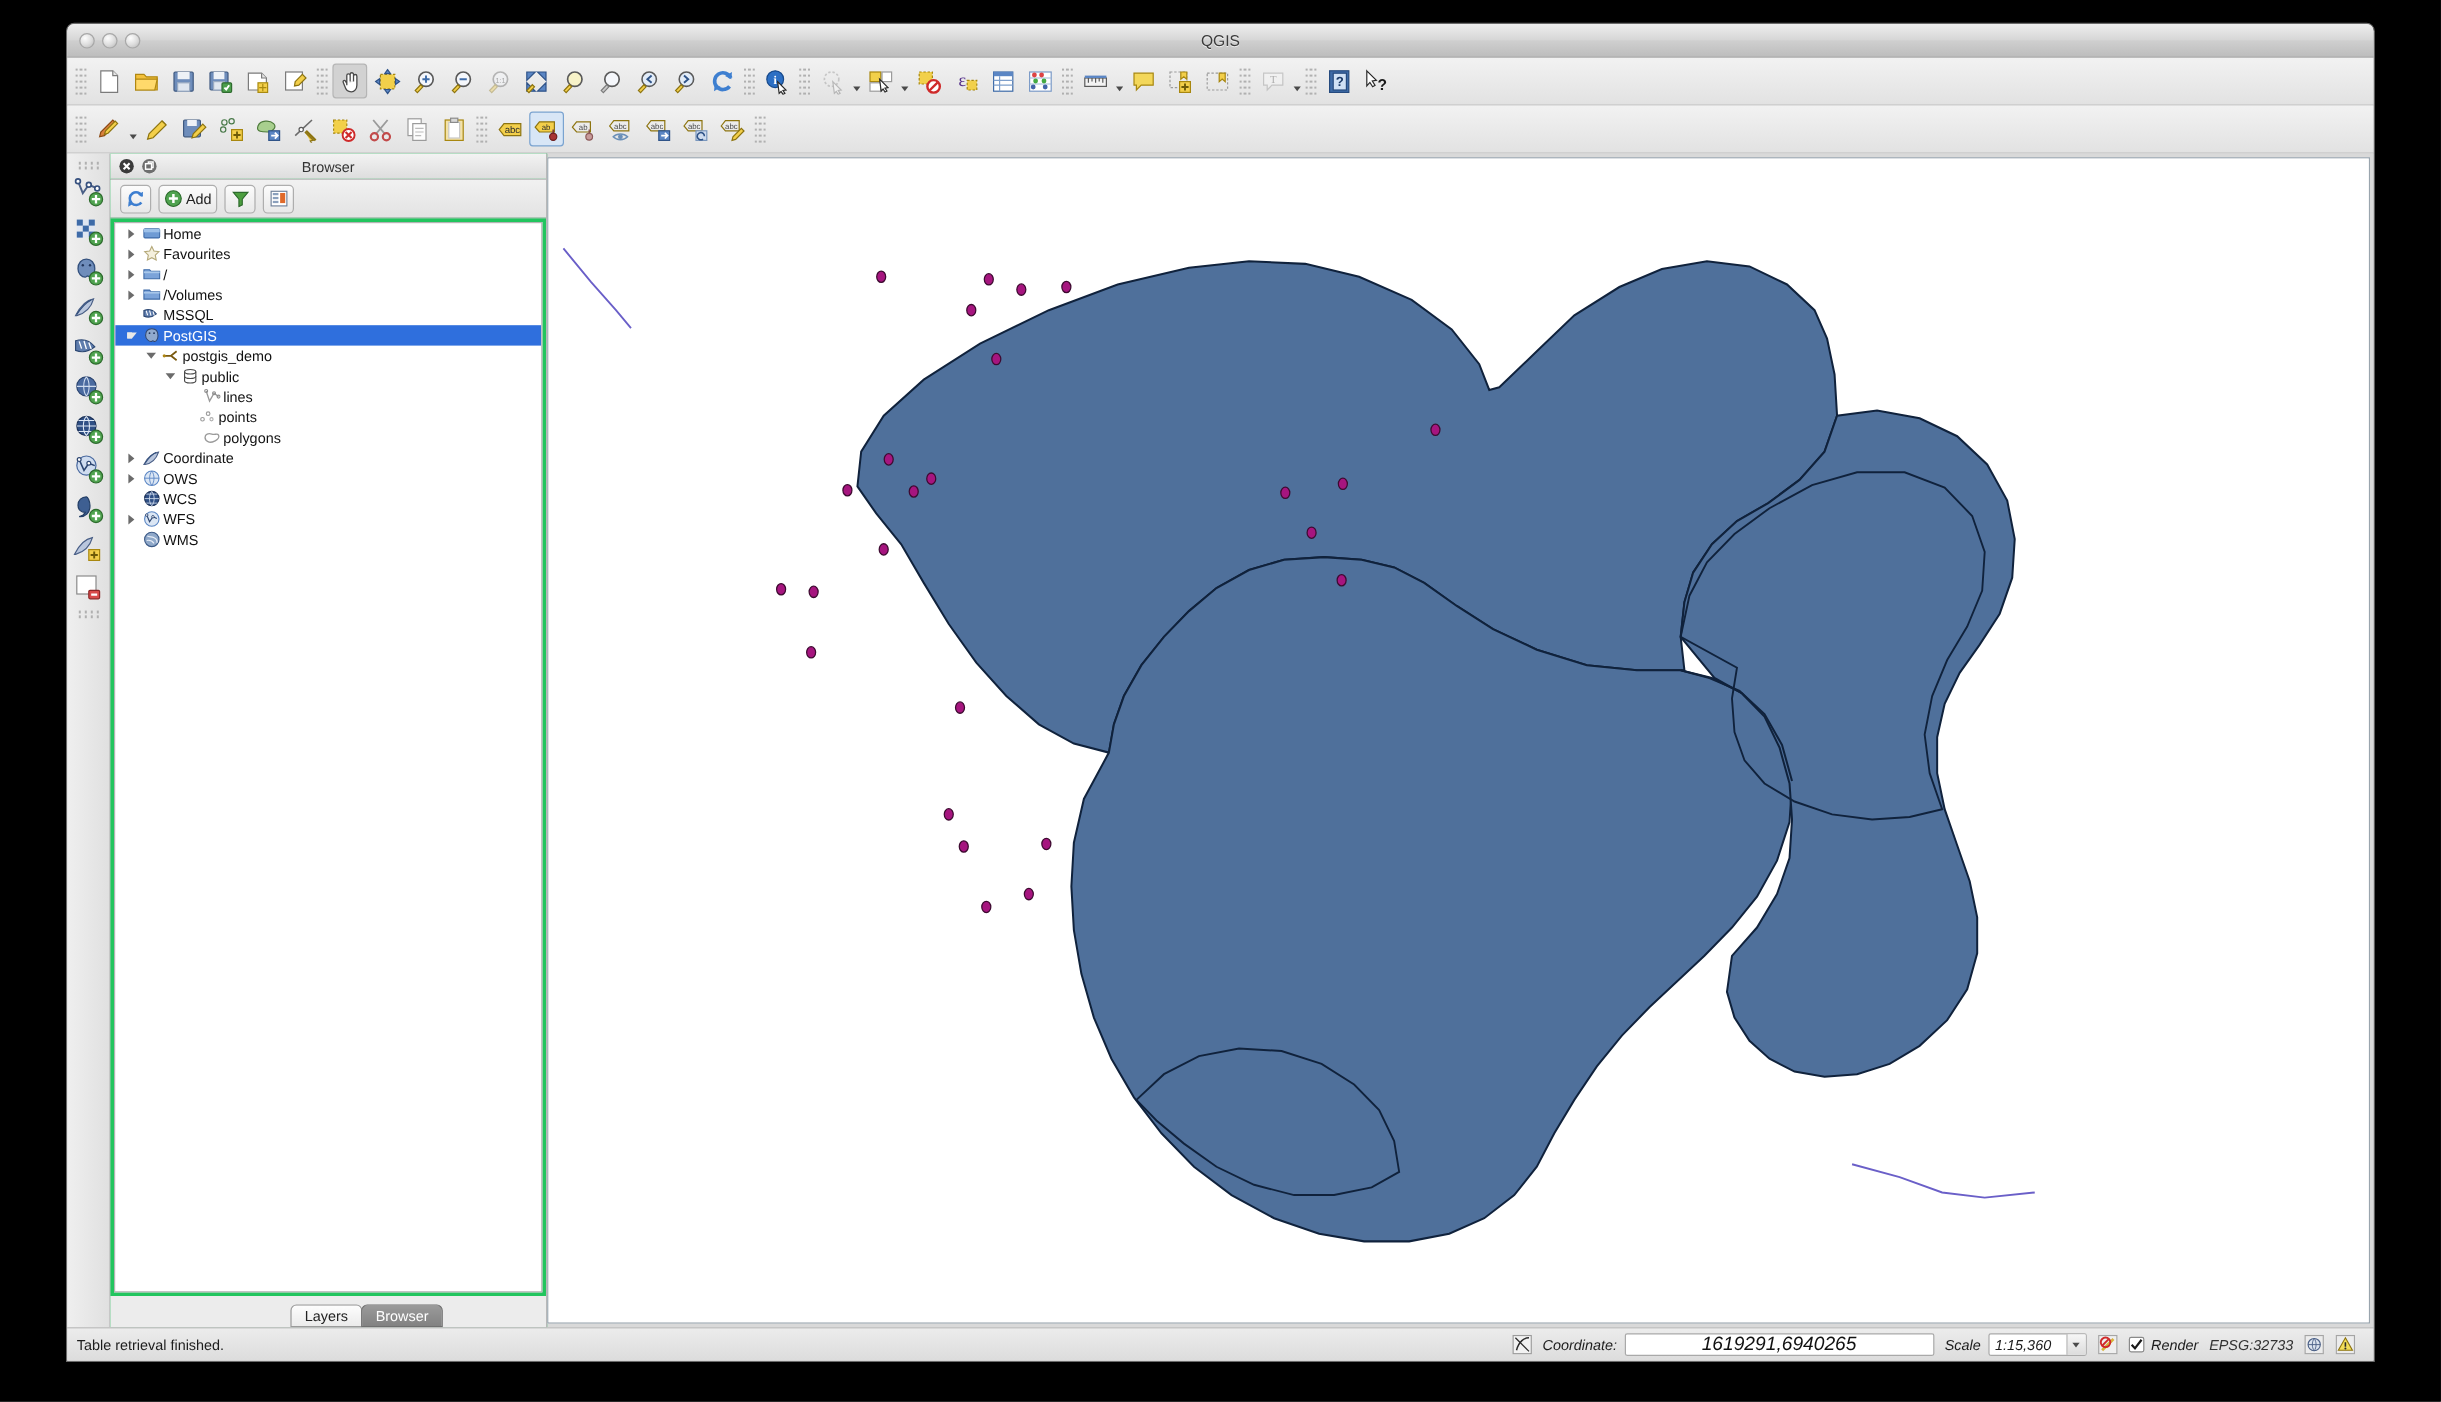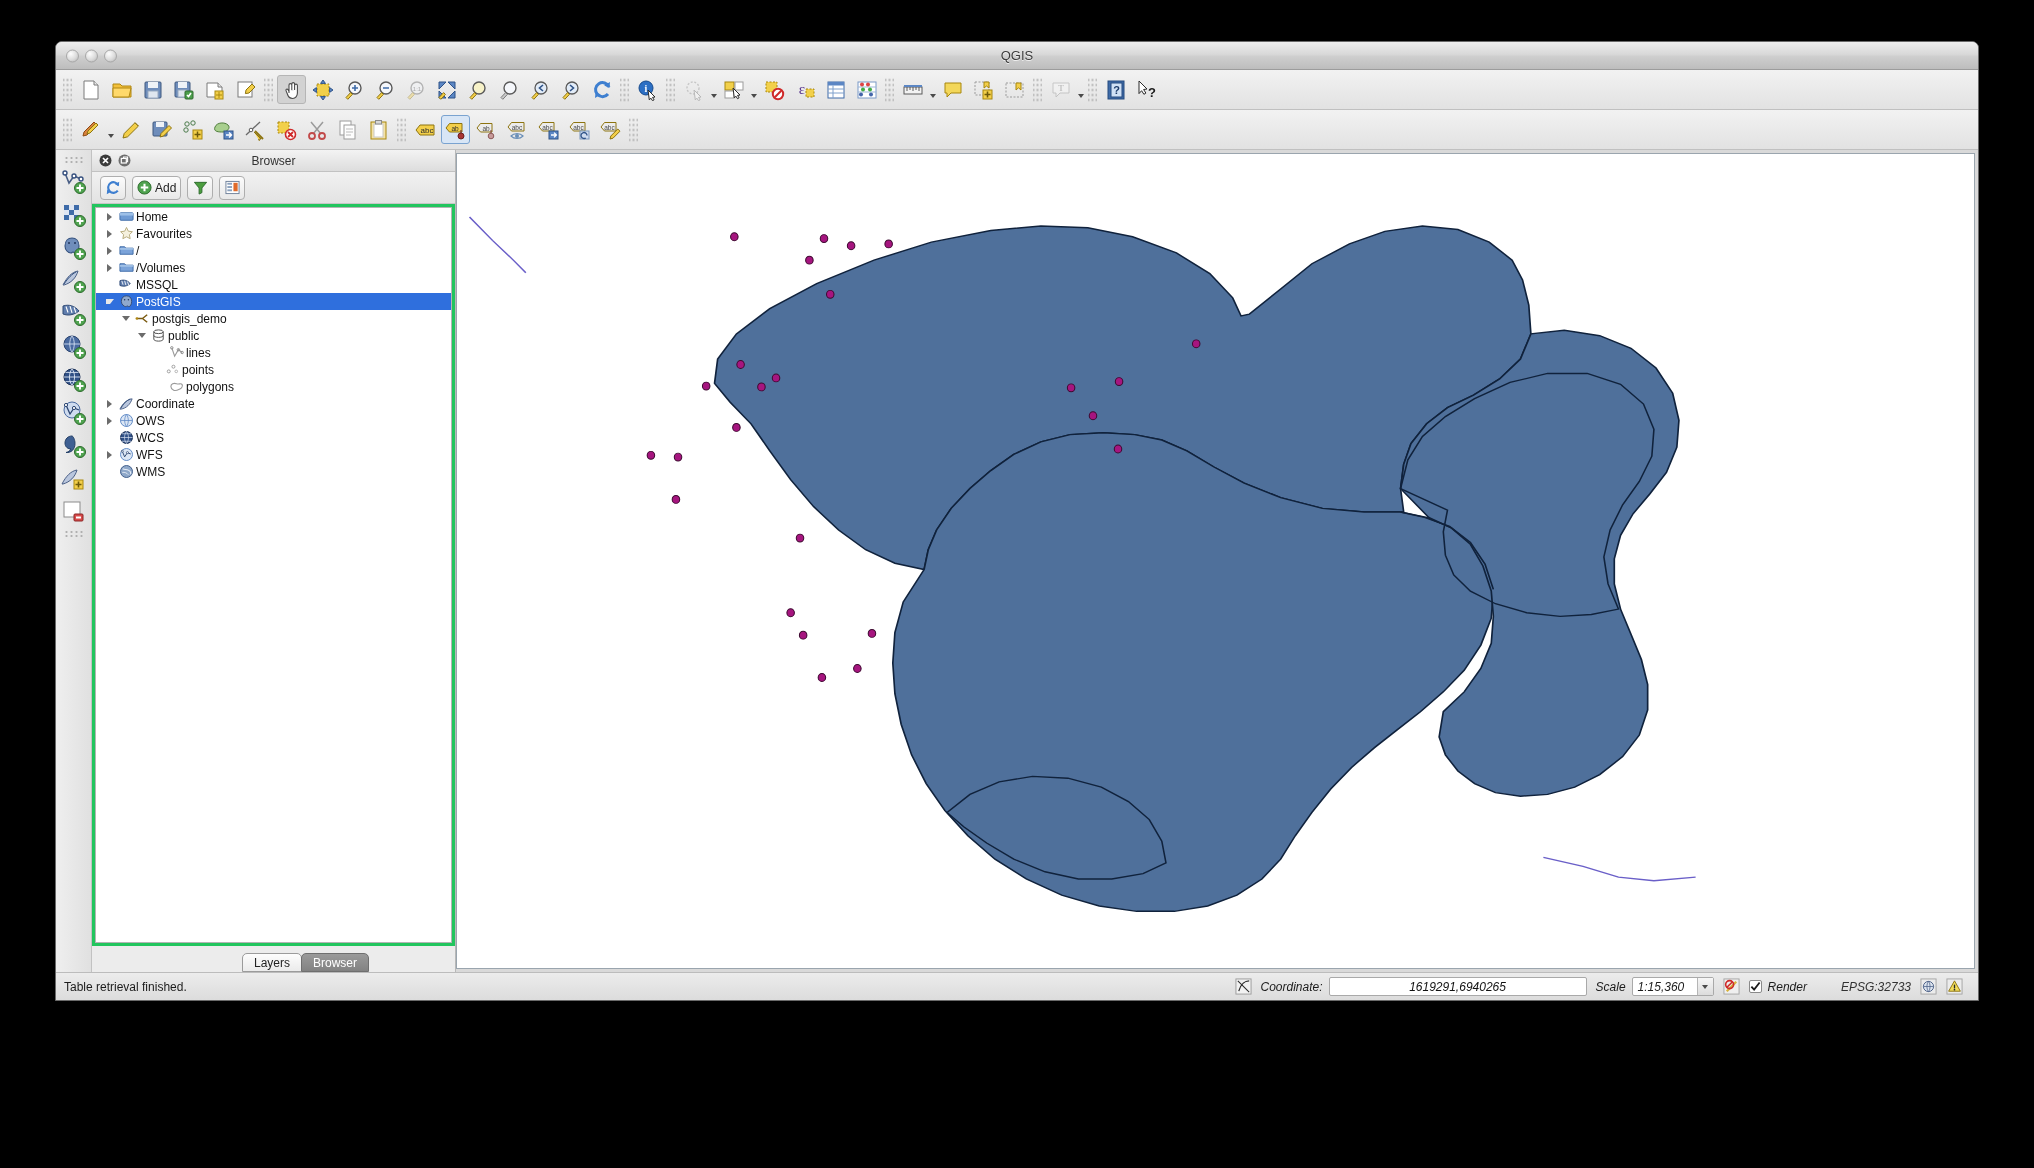--- a/index.html
+++ b/index.html
@@ -5,22 +5,22 @@
 <style>
   * { box-sizing: border-box; margin:0; padding:0; }
   html, body {
     width: 2034px; height: 1168px;
     background: #000;
     font-family: "Liberation Sans", sans-serif;
     overflow: hidden;
   }
   #app {
     position: absolute;
-    left: 55px; top: 41px;
-    width: 1924px; height: 960px;
+    left: 55px; top: 19px;
+    width: 1924px; height: 1116px;
     background: #ececec;
     border: 1px solid #6a6a6a;
     border-radius: 7px 7px 0 0;
     overflow: hidden;
     display: flex; flex-direction: column;
   }
 
   
   .titlebar {
     height: 28px; flex: 0 0 28px;
@@ -193,21 +193,21 @@
     font-size: 12px; color:#1c1c1c;
     padding: 0 6px;
   }
   .sb-msg { flex: 0 0 auto; padding-left: 2px; }
   .sb-spacer { flex:1 1 auto; }
   .sb-item { display:flex; align-items:center; gap:6px; margin-right:9px;font-style:italic; }
   .coord-field {
     width: 258px; height:19px;
     background:#fff; border:1px solid #a9a9a9; border-radius:2px;
     display:flex;align-items:center;justify-content:center;
-    font-size:12px; color:#111;
+    font-size:16px; color:#111;
   }
   .scale-combo {
     width: 82px; height: 19px;
     background:#fff; border:1px solid #a9a9a9; border-radius:2px;
     display:flex;align-items:center; padding-left:5px;
     font-size:12px; position:relative;
   }
   .scale-combo .arrow {
     position:absolute; right:0; top:0; bottom:0; width:16px;
     background:linear-gradient(180deg,#f6f6f6,#dcdcdc);
@@ -216,21 +216,21 @@
   }
   .scale-combo .arrow i{
     width:0;height:0;border-left:3px solid transparent;border-right:3px solid transparent;
     border-top:4px solid #4a4a4a;display:block;
   }
   .chk {
     width:13px;height:13px;background:#fff;border:1px solid #8a8a8a;border-radius:2px;
     display:flex;align-items:center;justify-content:center;
   }
   .chk svg{display:block;}
-  .sb-epsg{ color:#333;margin-left:25px; }
+  .sb-epsg{ color:#333; }
 </style>
 </head>
 <body>
 
 <div id="app">
 
   <div class="titlebar">
     <div class="tl-lights">
       <div class="tl-light"></div>
       <div class="tl-light"></div>

